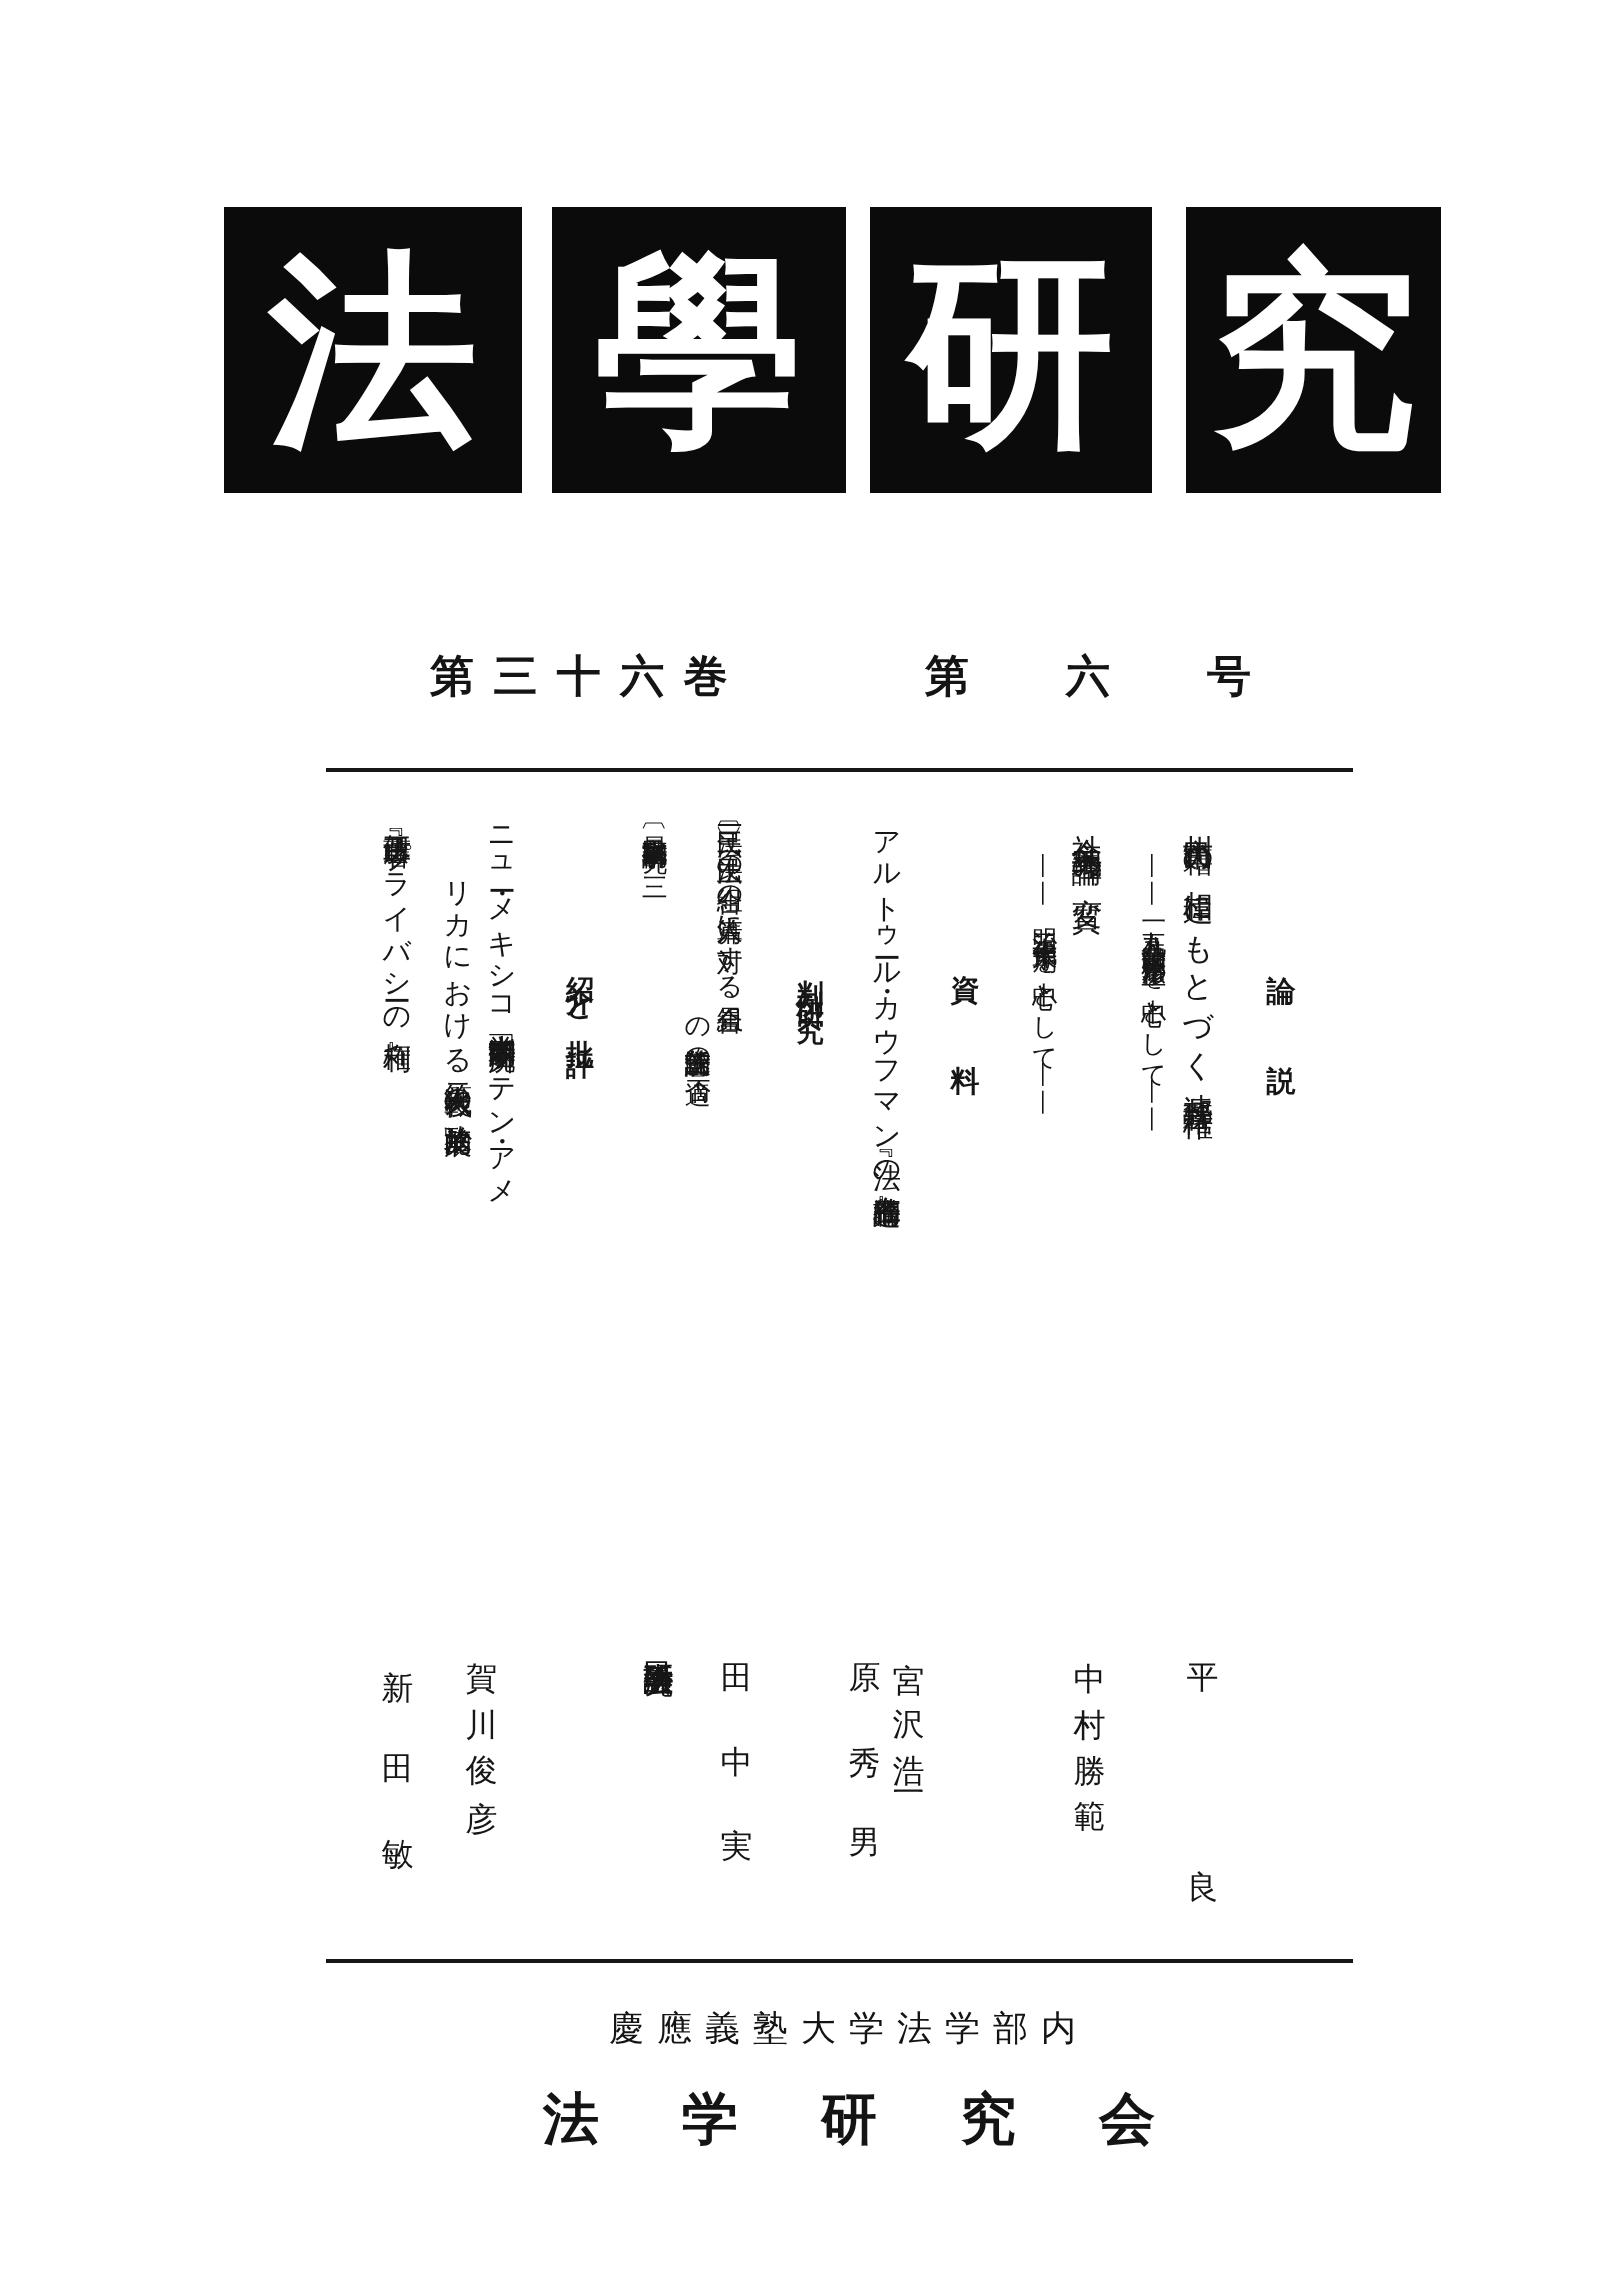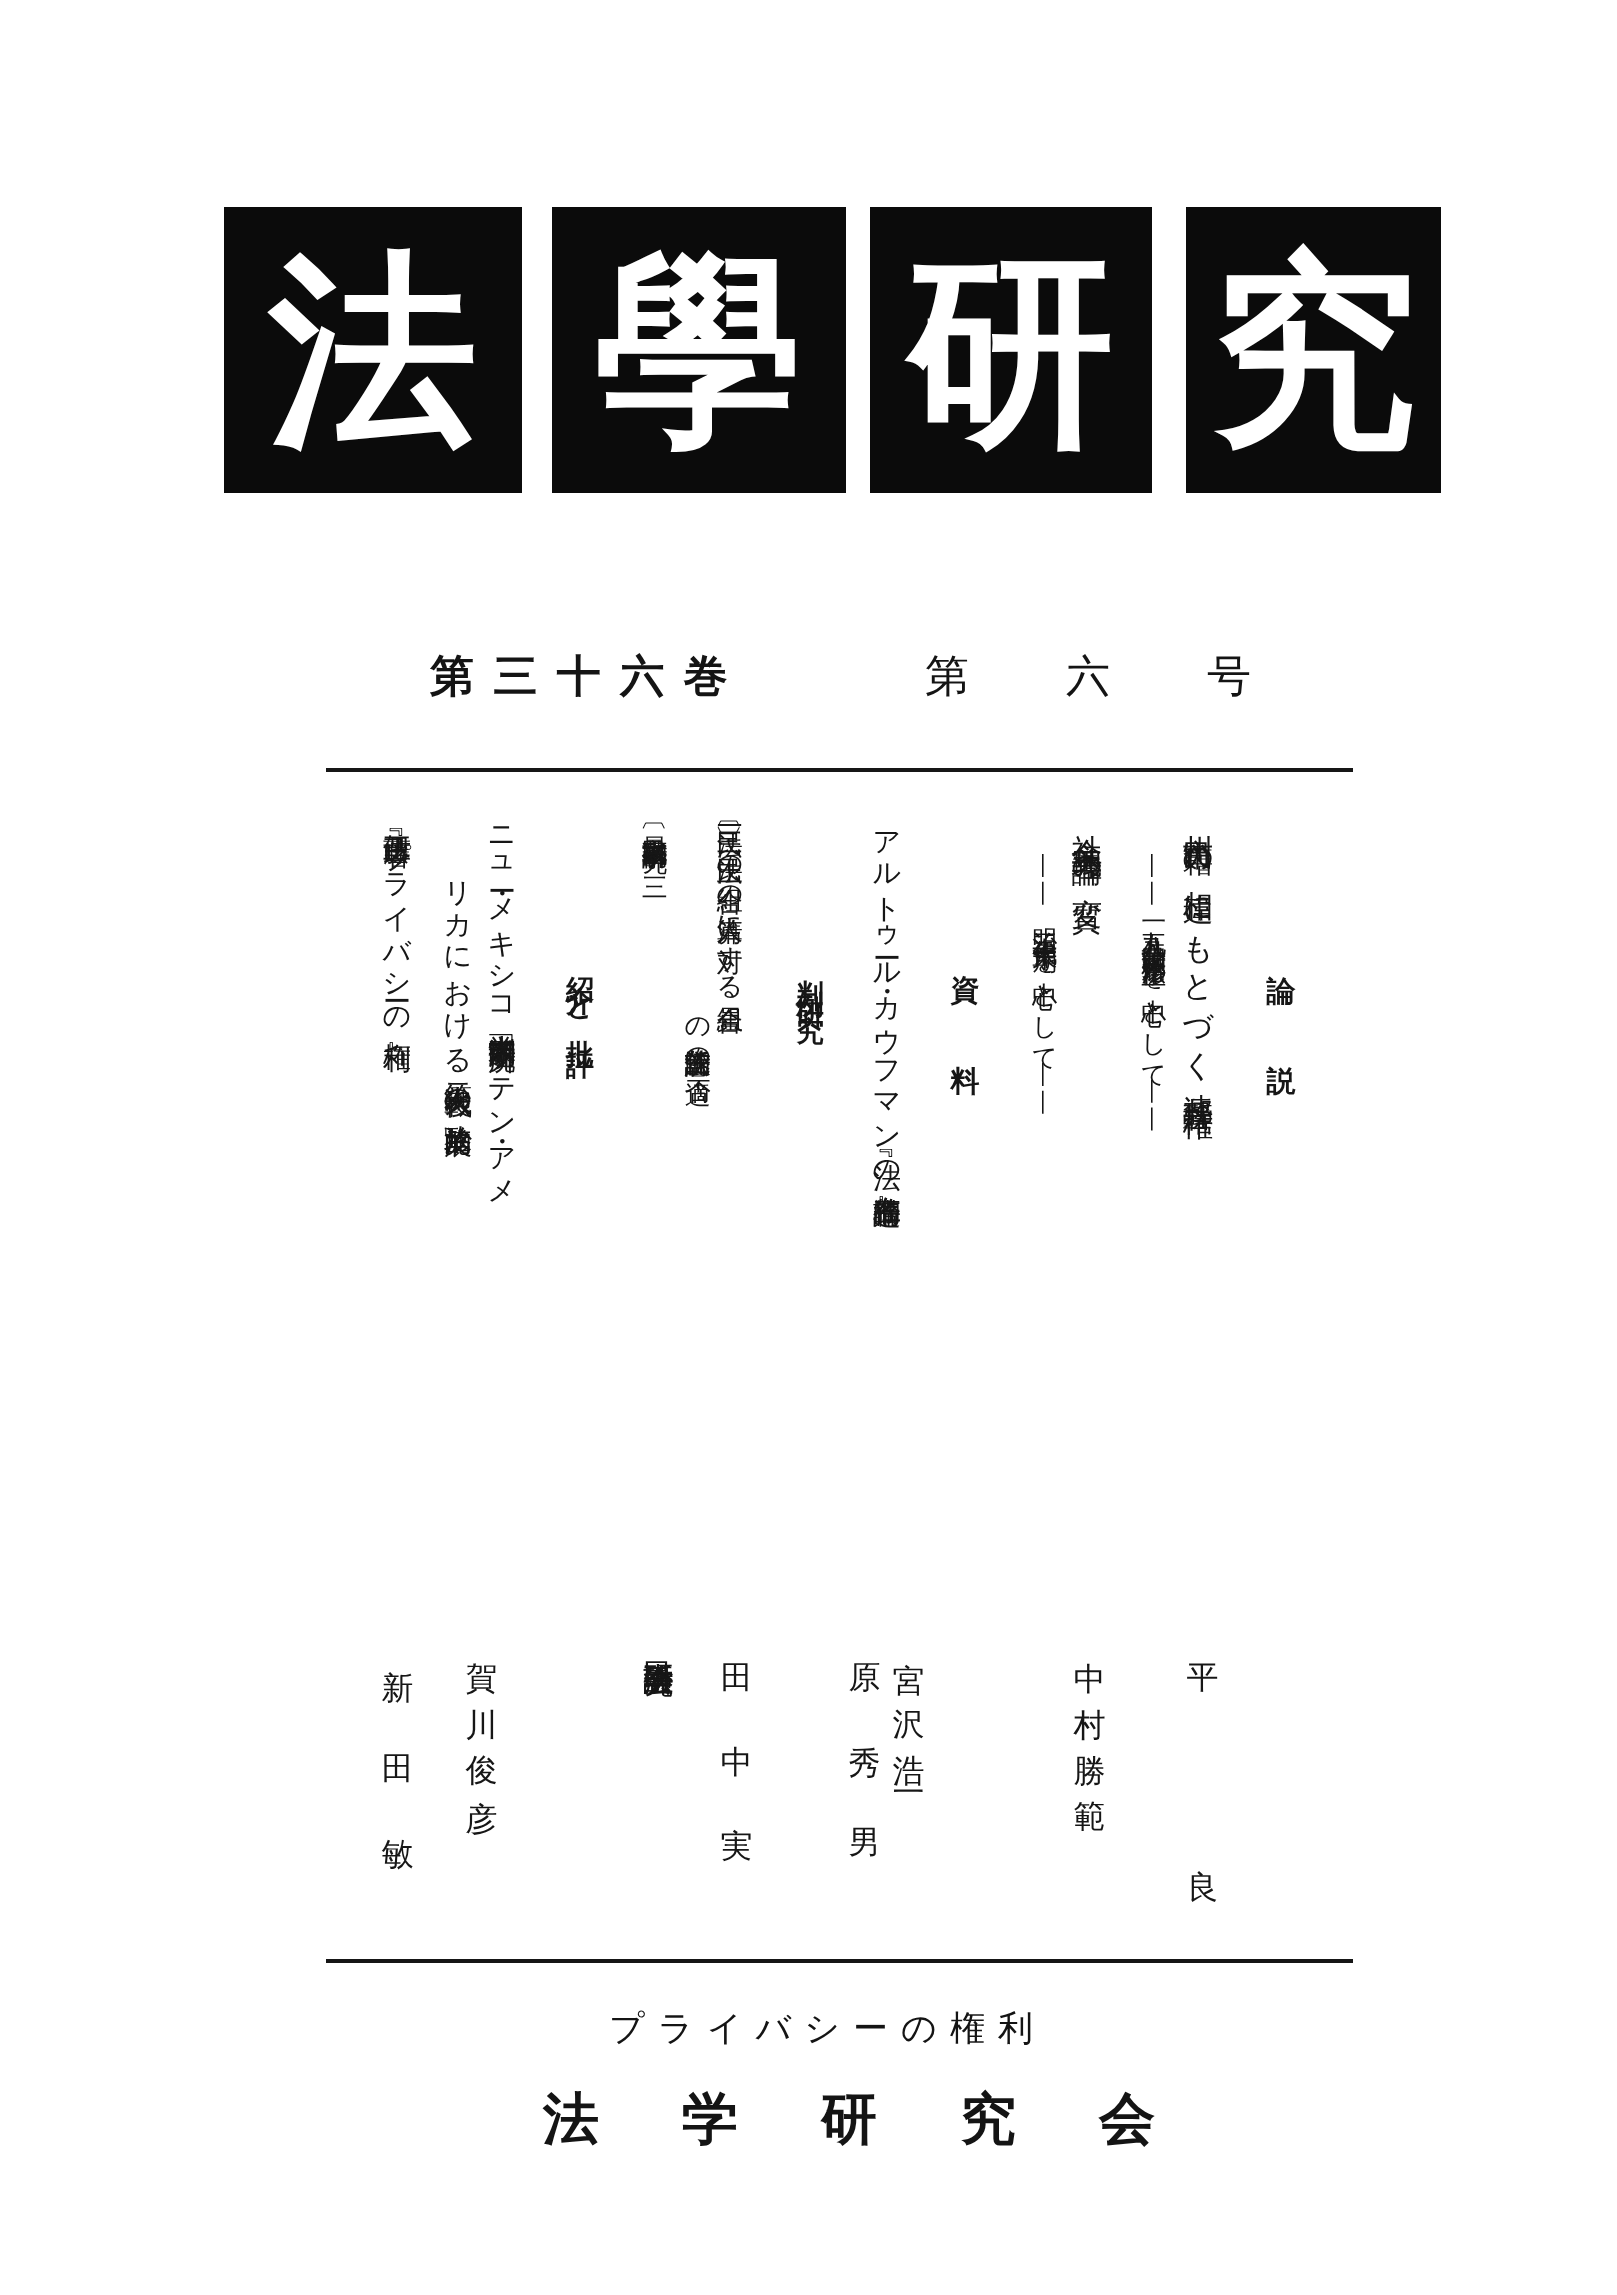--- a/index.html
+++ b/index.html
@@ -21,21 +21,21 @@
   .m-block .m-char{
     color:#ffffff;
     font-size:208px;
     font-weight:bold;
     line-height:1;
   }
   
   .hline{position:absolute;white-space:nowrap;line-height:1.1;}
   .subtitle{left:605px;top:555px;font-size:37px;font-weight:bold;letter-spacing:21.5px;}
   .volume{left:430px;top:652px;font-size:44px;font-weight:bold;letter-spacing:19.4px;}
-  .issue{left:925px;top:652px;font-size:44px;font-weight:normal;letter-spacing:97px;}
+  .issue{left:925px;top:652px;font-size:44px;font-weight:bold;letter-spacing:97px;}
   .rule{position:absolute;left:326px;width:1027px;height:3.5px;background:#161616;}
   .rule-top{top:768px;}
   .rule-bottom{top:1959px;}
   
   .vcol{
     position:absolute;
     writing-mode:vertical-rl;
     line-height:1.05;
     white-space:nowrap;
     color:#161616;
@@ -123,17 +123,17 @@
   <div class="vcol name n-nakamura">中村勝範</div>
   <div class="vcol name n-miyazawa">宮沢浩一</div>
   <div class="vcol name n-hara">原秀男</div>
   <div class="vcol name n-tanaka">田中実</div>
   <div class="vcol name n-minso">民事訴訟法研究会</div>
   <div class="vcol name n-kagawa">賀川俊彦</div>
   <div class="vcol name n-nitta">新田敏</div>
 
   <div class="rule rule-bottom"></div>
 
-  <div class="hline affiliation">プライバシーの権利</div>
+  <div class="hline affiliation">慶應義塾大学法学部内</div>
   <div class="hline publisher">法学研究会</div>
 
 </div>
 
 
 </body></html>

